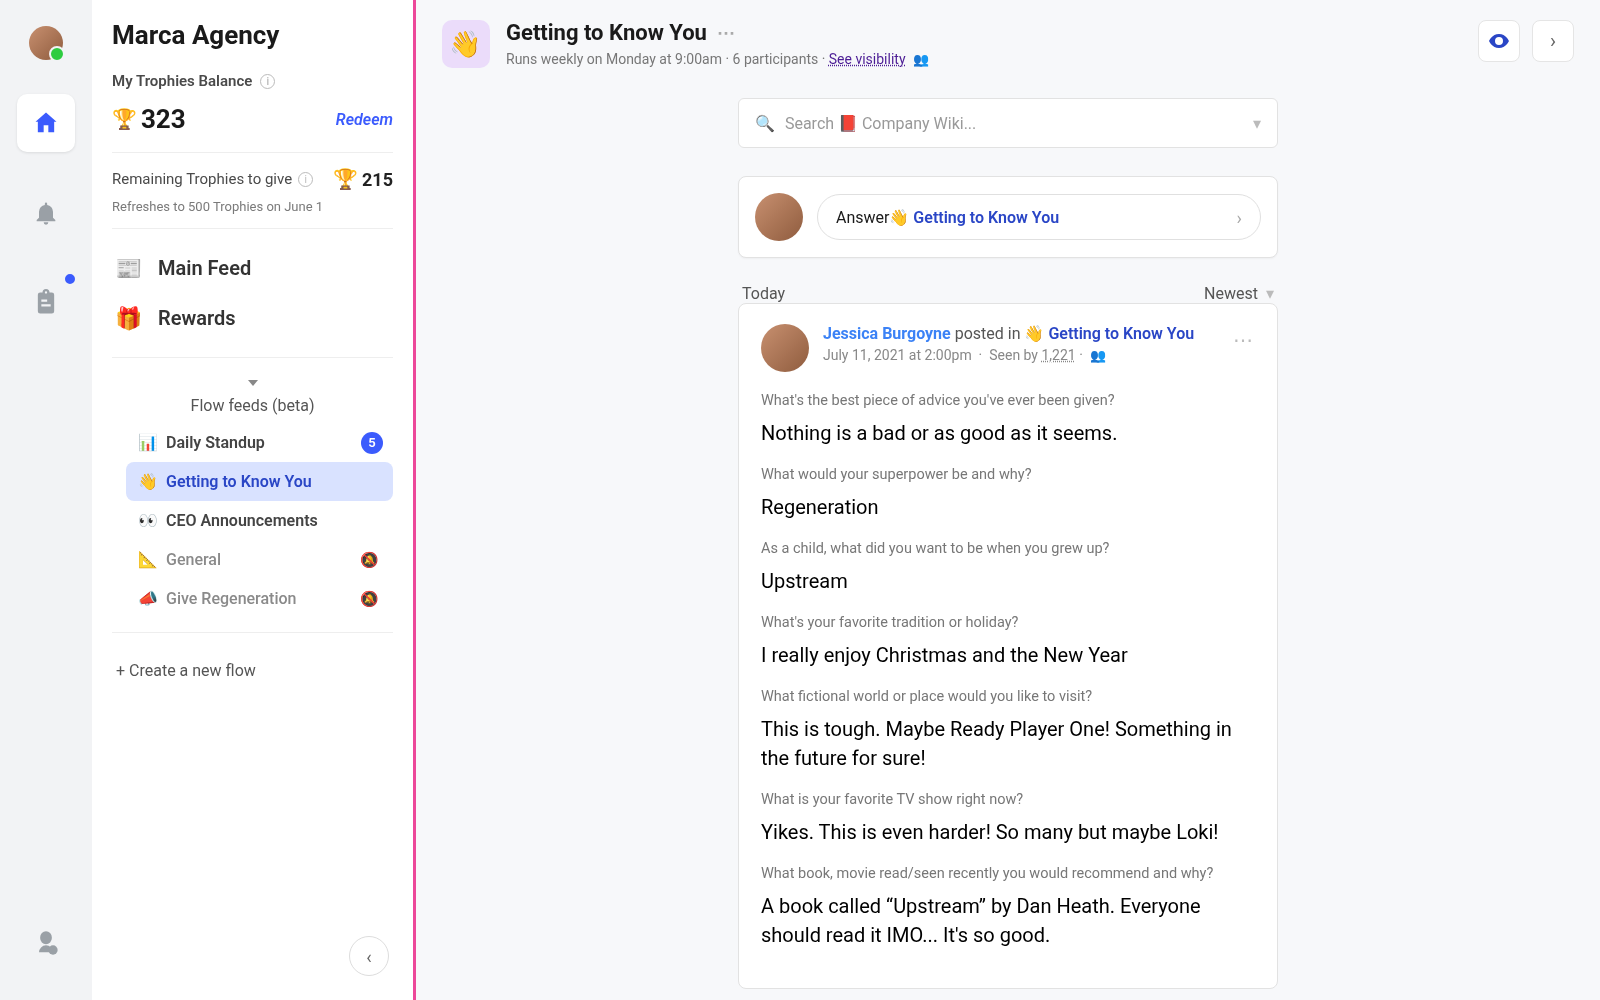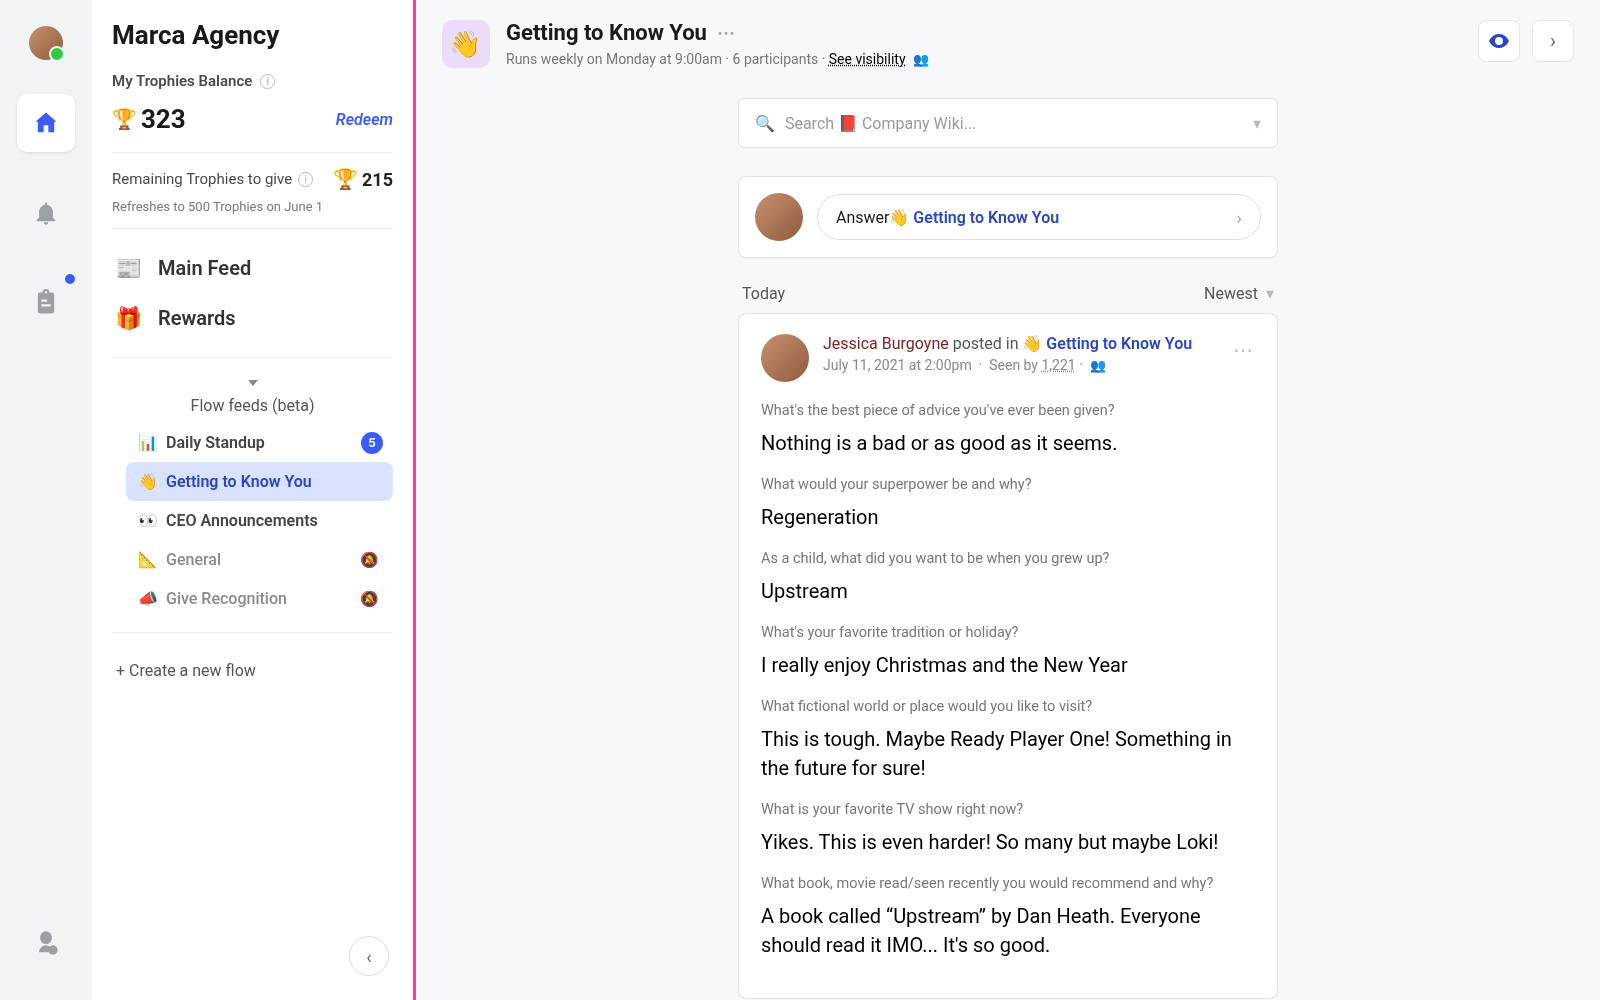--- a/index.html
+++ b/index.html
@@ -40,39 +40,39 @@
   .mute-icon { position:absolute; right:14px; color:#bbb; font-size:15px; }
   .create-flow { font-size:16px; color:#555; padding:14px 4px; cursor:pointer; }
   .collapse-btn { position:absolute; bottom:24px; right:24px; width:40px; height:40px; border:1px solid #ddd; background:#fff; border-radius:50%; display:flex; align-items:center; justify-content:center; cursor:pointer; font-size:18px; color:#666; }
   
   .main { flex:1; background:#f7f8fa; display:flex; flex-direction:column; position:relative; }
   .header { display:flex; align-items:flex-start; padding:20px 26px; gap:16px; }
   .header-icon { width:48px; height:48px; background:#ebdcfa; border-radius:10px; display:flex; align-items:center; justify-content:center; font-size:26px; }
   .header-text h1 { font-size:22px; font-weight:700; display:flex; align-items:center; gap:10px; }
   .header-dots { color:#aaa; font-size:18px; cursor:pointer; letter-spacing:2px; }
   .header-sub { font-size:14px; color:#777; margin-top:6px; }
-  .header-sub a { color:#000000; text-decoration:underline dotted;margin-top:41px; }
+  .header-sub a { color:#4c1d95; text-decoration:underline dotted;margin-top:41px; }
   .header-right { margin-left:auto; display:flex; gap:12px; }
   .icon-btn { width:42px; height:42px; background:#fff; border:1px solid #e5e5e5; border-radius:8px; display:flex; align-items:center; justify-content:center; cursor:pointer; }
   .eye-icon svg { width:24px; height:24px; fill:#2a46c6; }
   .content { max-width: 540px; margin: 0 auto; width:100%; padding: 10px 0 40px; }
   .search-box { background:#fff; border:1px solid #e2e2e2; border-radius:6px; height:50px; display:flex; align-items:center; padding:0 16px; margin-bottom:18px; color:#999; font-size:16px; gap:10px; }
   .search-caret { margin-left:auto; color:#bbb; }
   .answer-card { background:#fff; border:1px solid #e2e2e2; border-radius:8px; padding:16px; display:flex; align-items:center; gap:14px; box-shadow:0 1px 2px rgba(0,0,0,.04); margin-bottom:26px;margin-top:28px; }
   .avatar-med { width:48px; height:48px; border-radius:50%; background:linear-gradient(135deg,#c89070,#8f5c3e); flex-shrink:0; }
   .answer-pill { flex:1; border:1px solid #e0e0e0; border-radius:999px; height:46px; display:flex; align-items:center; padding:0 18px; font-size:16px; cursor:pointer; }
   .answer-pill .flow-link { color:#2a46c6; font-weight:600; }
   .answer-pill .chev { margin-left:auto; color:#aaa; font-size:18px; }
-  .list-head { display:flex; justify-content:space-between; align-items:center; font-size:16px; color:#555; margin-bottom:10px; padding:0 4px; }
+  .list-head { display:flex; justify-content:space-between; align-items:center; font-size:16px; color:#555; margin-bottom:0; padding:0 4px; }
   .sort-drop { display:flex; align-items:center; gap:8px; cursor:pointer; }
   .post { background:#fff; border:1px solid #e2e2e2; border-radius:8px; padding:20px 22px; }
   .post-head { display:flex; gap:14px; align-items:flex-start; }
   .post-user { flex:1; }
   .post-user-line { font-size:16px; }
-  .post-user-line .name { color:#7f1d1d; font-weight:400;margin-top:26px; }
+  .post-user-line .name { color:#3b82f6; font-weight:700;margin-top:26px; }
   .post-user-line .in { color:#555; }
   .post-user-line .flow { color:#2a46c6; font-weight:600; }
   .post-meta { font-size:14px; color:#888; margin-top:4px; }
   .post-meta .seen { text-decoration:underline dotted; }
   .post-dots { color:#bbb; font-size:20px; cursor:pointer; letter-spacing:2px; padding-top:4px; }
   .qa { margin-top:20px; }
   .q { font-size:14.5px; color:#777; margin-bottom:10px; }
   .a { font-size:20px; color:#000000; margin-bottom:18px; line-height:1.45; }
   .trophy { font-size:20px; }
   .grp-icon { font-size:13px; color:#888; margin-left:4px; }
@@ -161,21 +161,21 @@
         <span class="feed-emoji">👀</span>
         <span>CEO Announcements</span>
       </div>
       <div class="feed-item muted">
         <span class="feed-emoji">📐</span>
         <span>General</span>
         <span class="mute-icon">🔕</span>
       </div>
       <div class="feed-item muted">
         <span class="feed-emoji">📣</span>
-        <span>Give Recognition</span>
+        <span>Give Regeneration</span>
         <span class="mute-icon">🔕</span>
       </div>
     </div>
     <hr class="divider">
     <div class="create-flow">+ Create a new flow</div>
     <div class="collapse-btn">
       <span>‹</span>
     </div>
   </div>
 

